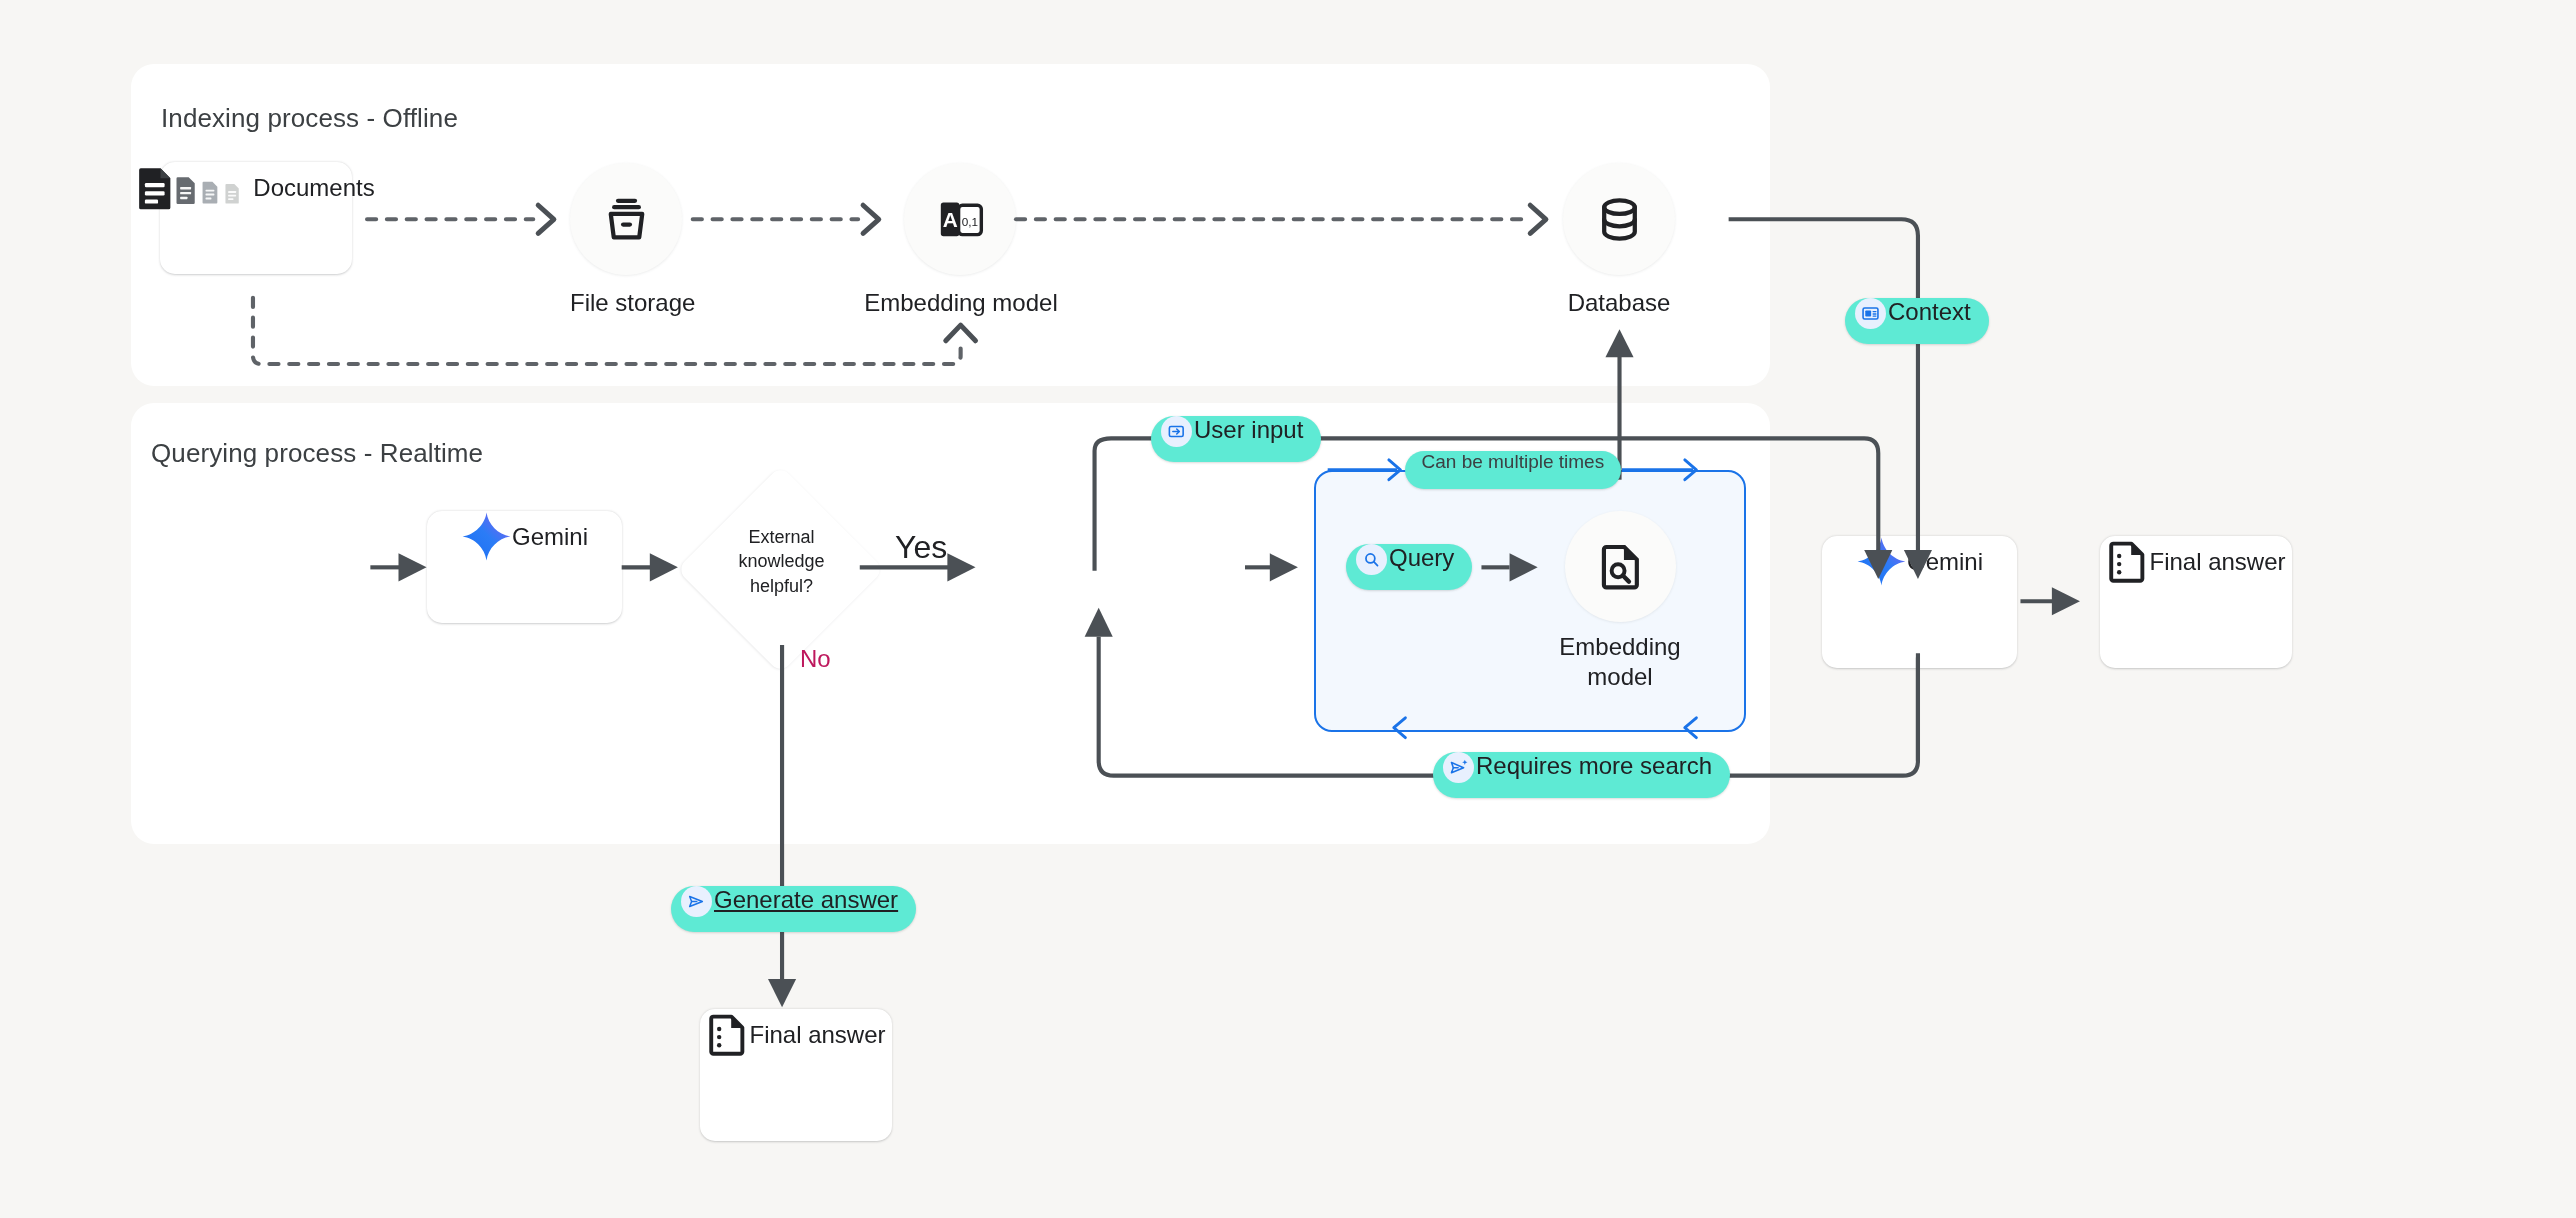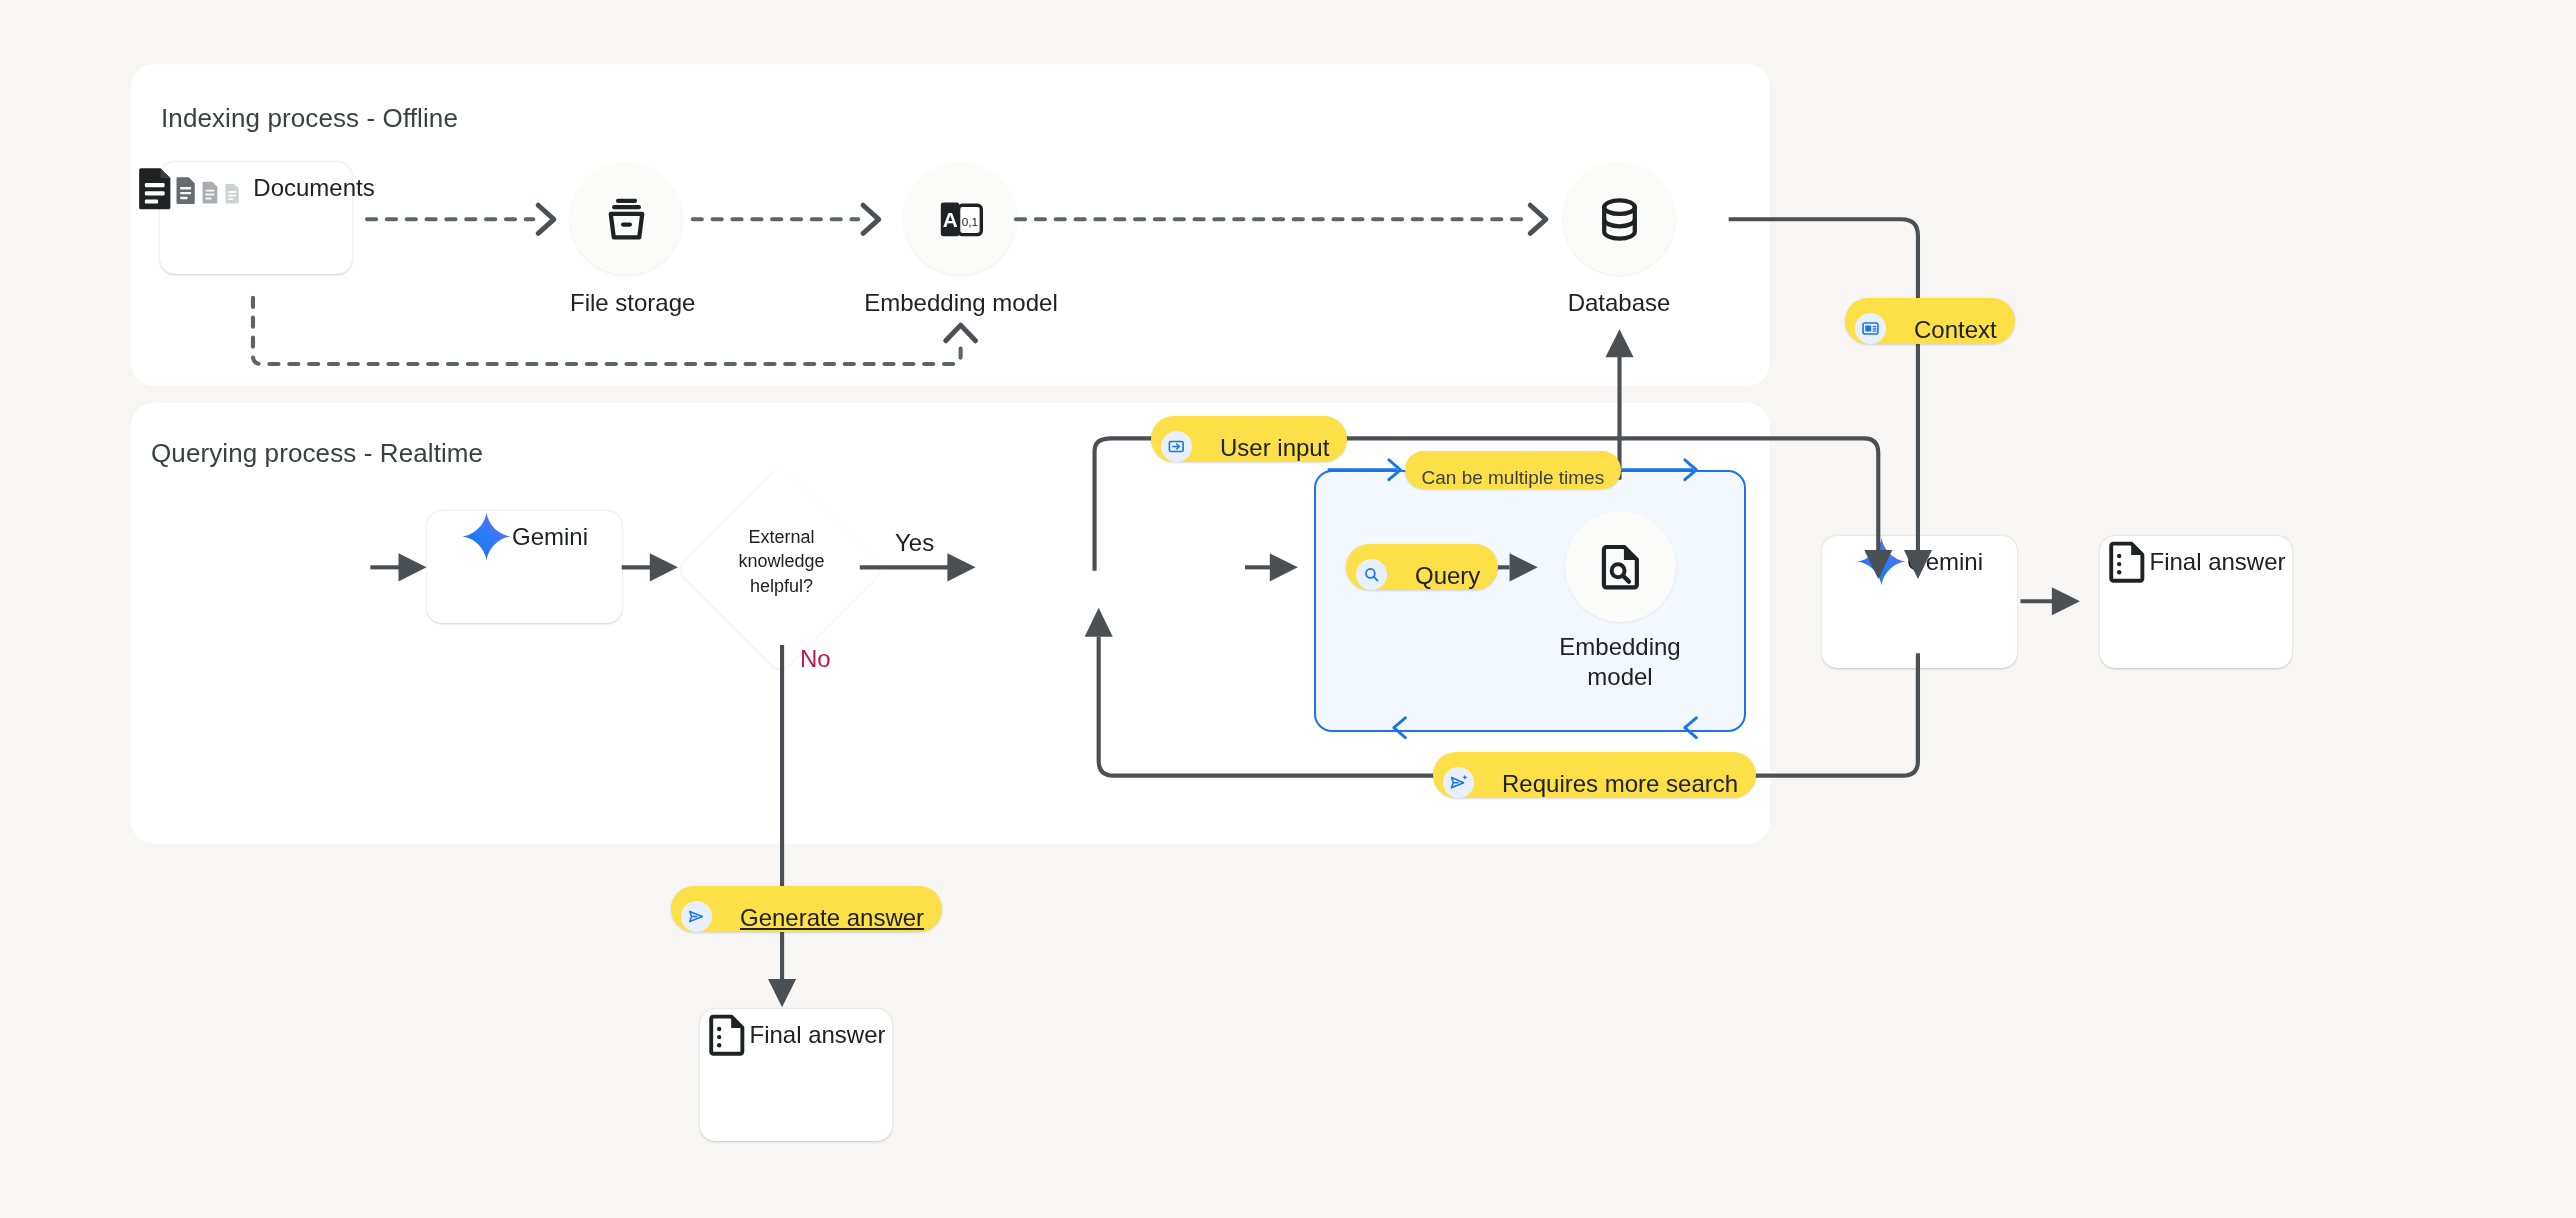--- a/index.html
+++ b/index.html
@@ -72,27 +72,27 @@
     box-shadow:0 0.8px 2.5px rgba(60,64,67,.13);
   }
   #diamond-text{
     position:absolute;left:711px;top:525px;width:141px;
     text-align:center;font-size:18px;line-height:1.35;color:#202124;
   }
 
   
   .pill{
     position:absolute;
-    background:#fde047;
+    background:#5eead4;
     border-radius:826px;
     box-shadow:0 0.8px 2.5px rgba(60,64,67,.15),0 0.8px 1.7px rgba(60,64,67,.08);
-    display:flex;align-items:flex-end;
+    display:flex;align-items:flex-start;
     height:46px;
     padding:0 18px 0 10px;
-    gap:28px;
+    gap:2px;
     white-space:nowrap;
     z-index:6;
   }
   .pill .pill-ico{
     width:31px;height:31px;border-radius:50%;
     background:#e8f0fe;
     display:flex;align-items:center;justify-content:center;flex:0 0 auto;
   }
   .pill .pill-label{font-size:24px;color:#202124;}
 
@@ -280,21 +280,21 @@
         </defs>
         <path d="M32 2 C34 17 47 30 62 32 C47 34 34 47 32 62 C30 47 17 34 2 32 C17 30 30 17 32 2 Z" fill="url(#gemgrad1)"></path>
       </svg>
     </div>
     <div class="card-label">Gemini</div>
   </div>
 
   <div id="diamond-shape"></div>
   <div id="diamond-text">External knowledge helpful?</div>
 
-  <div style="position:absolute;left:895px;top:529px;font-size:24px;color:#202124;z-index:6;">Yes</div>
+  <div style="position:absolute;left:895px;top:529px;font-size:32px;color:#202124;z-index:6;">Yes</div>
   <div style="position:absolute;left:800px;top:645px;font-size:24px;color:#be185d;z-index:6;">No</div>
 
 
   <div class="pill plain" style="left:1405px;top:451px;">
     <span class="pill-label">Can be multiple times</span>
   </div>
 
   <div class="pill" style="left:1346px;top:544px;">
     <span class="pill-ico">
       <svg width="19" height="19" viewBox="0 0 24 24">

